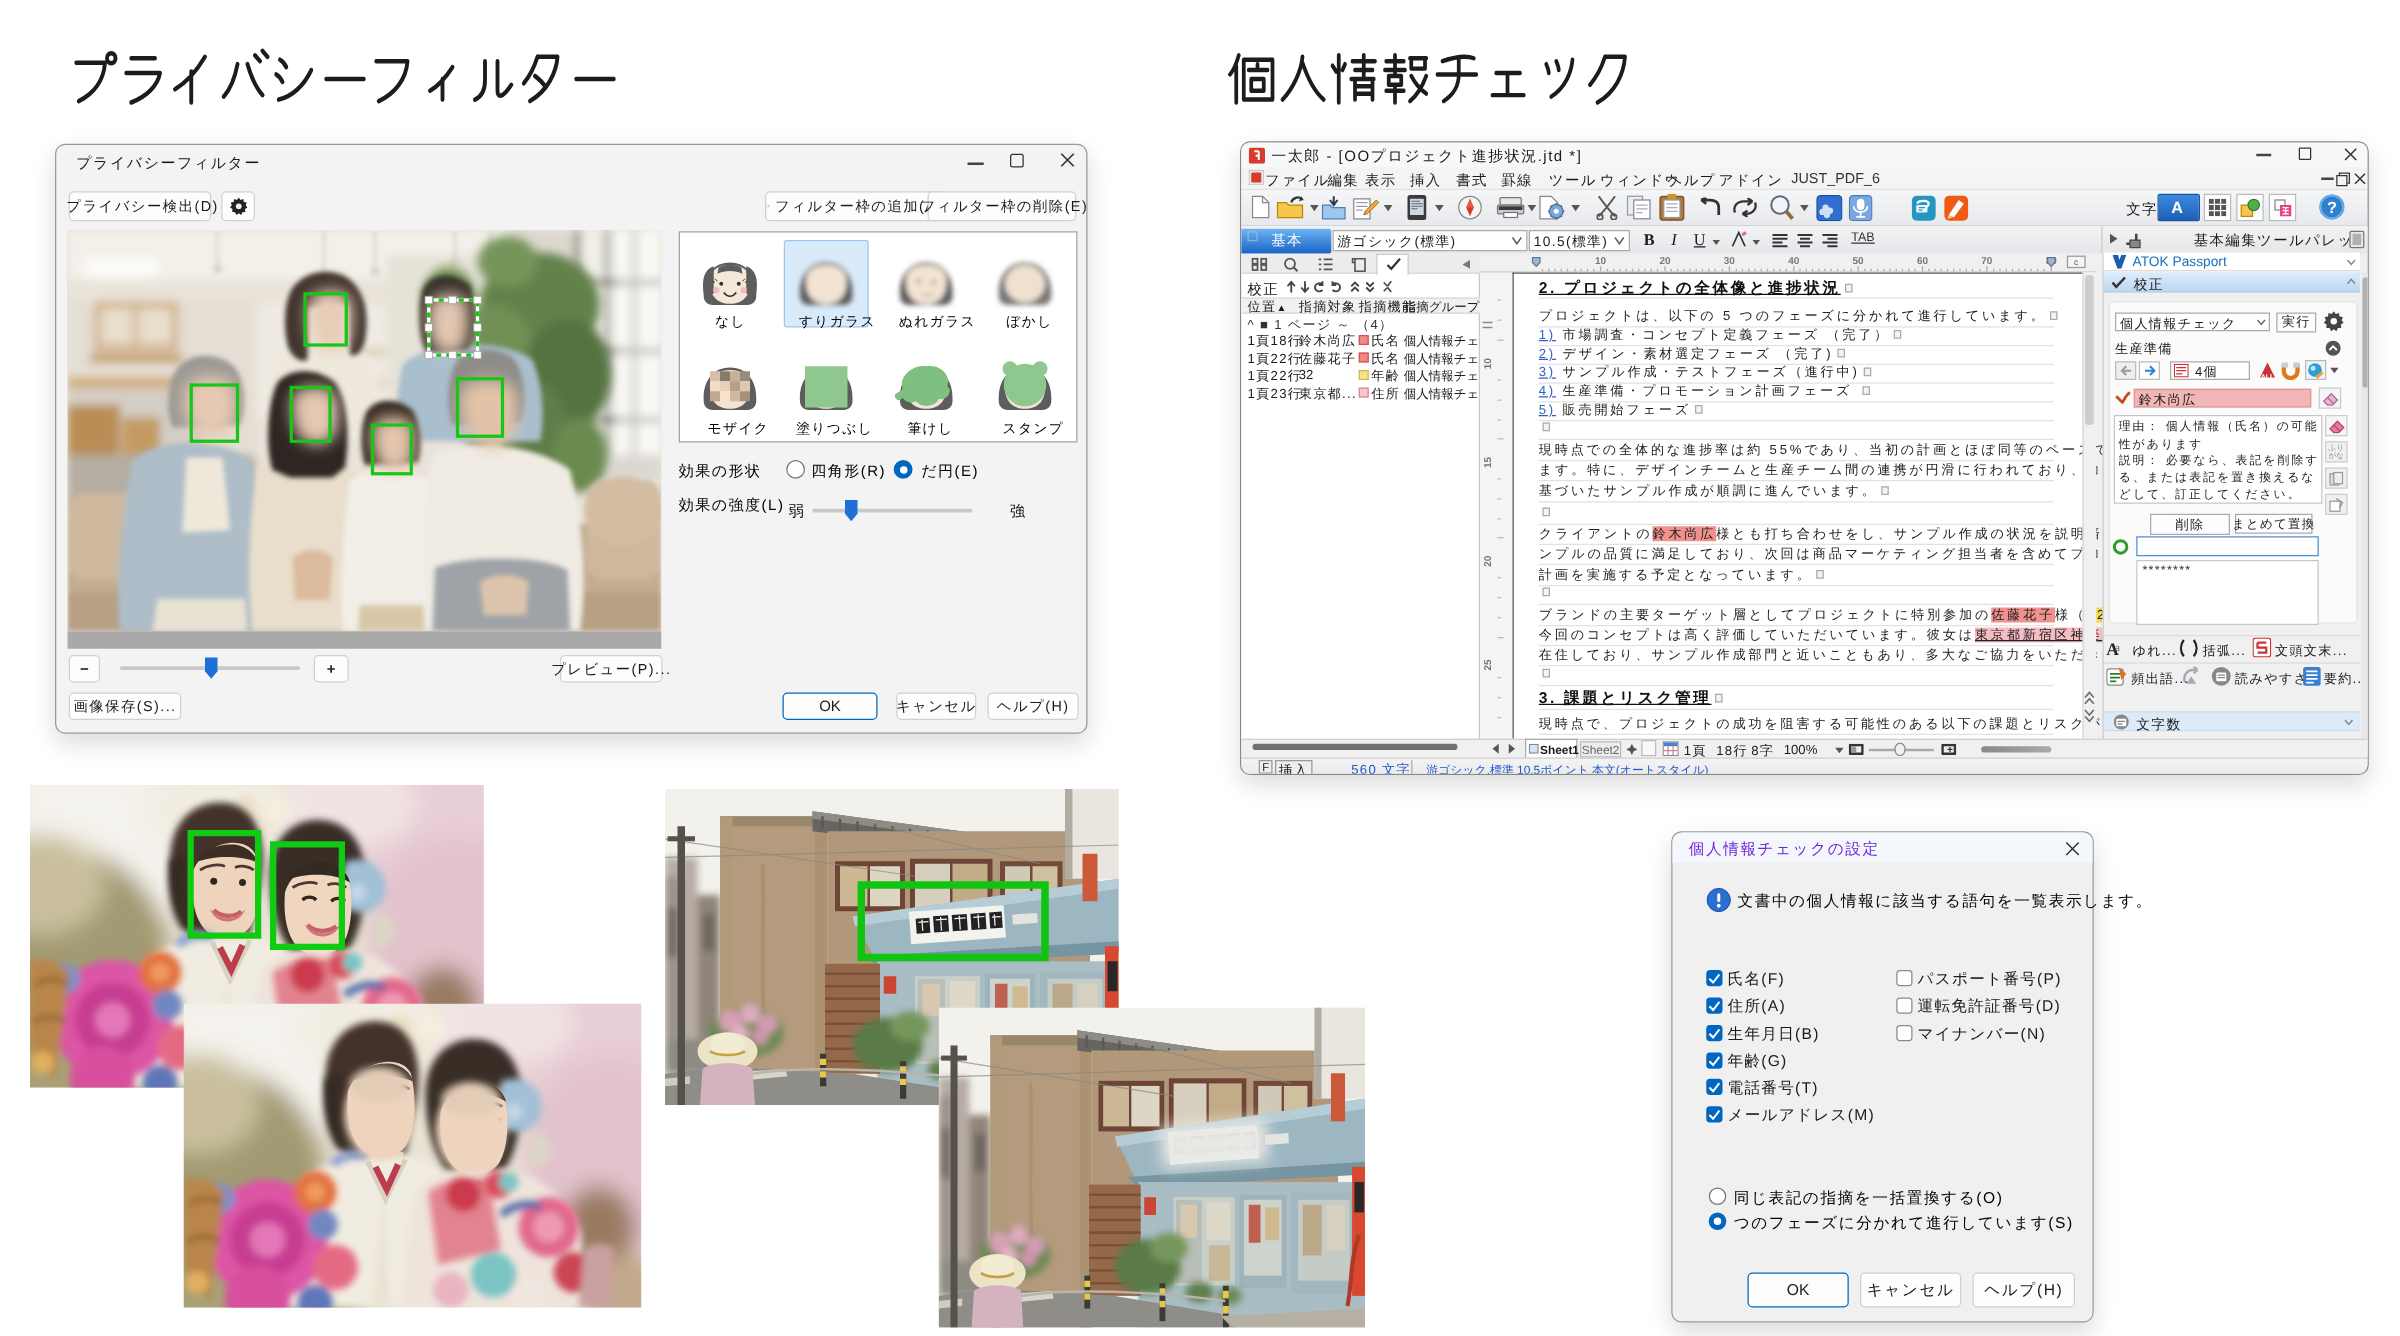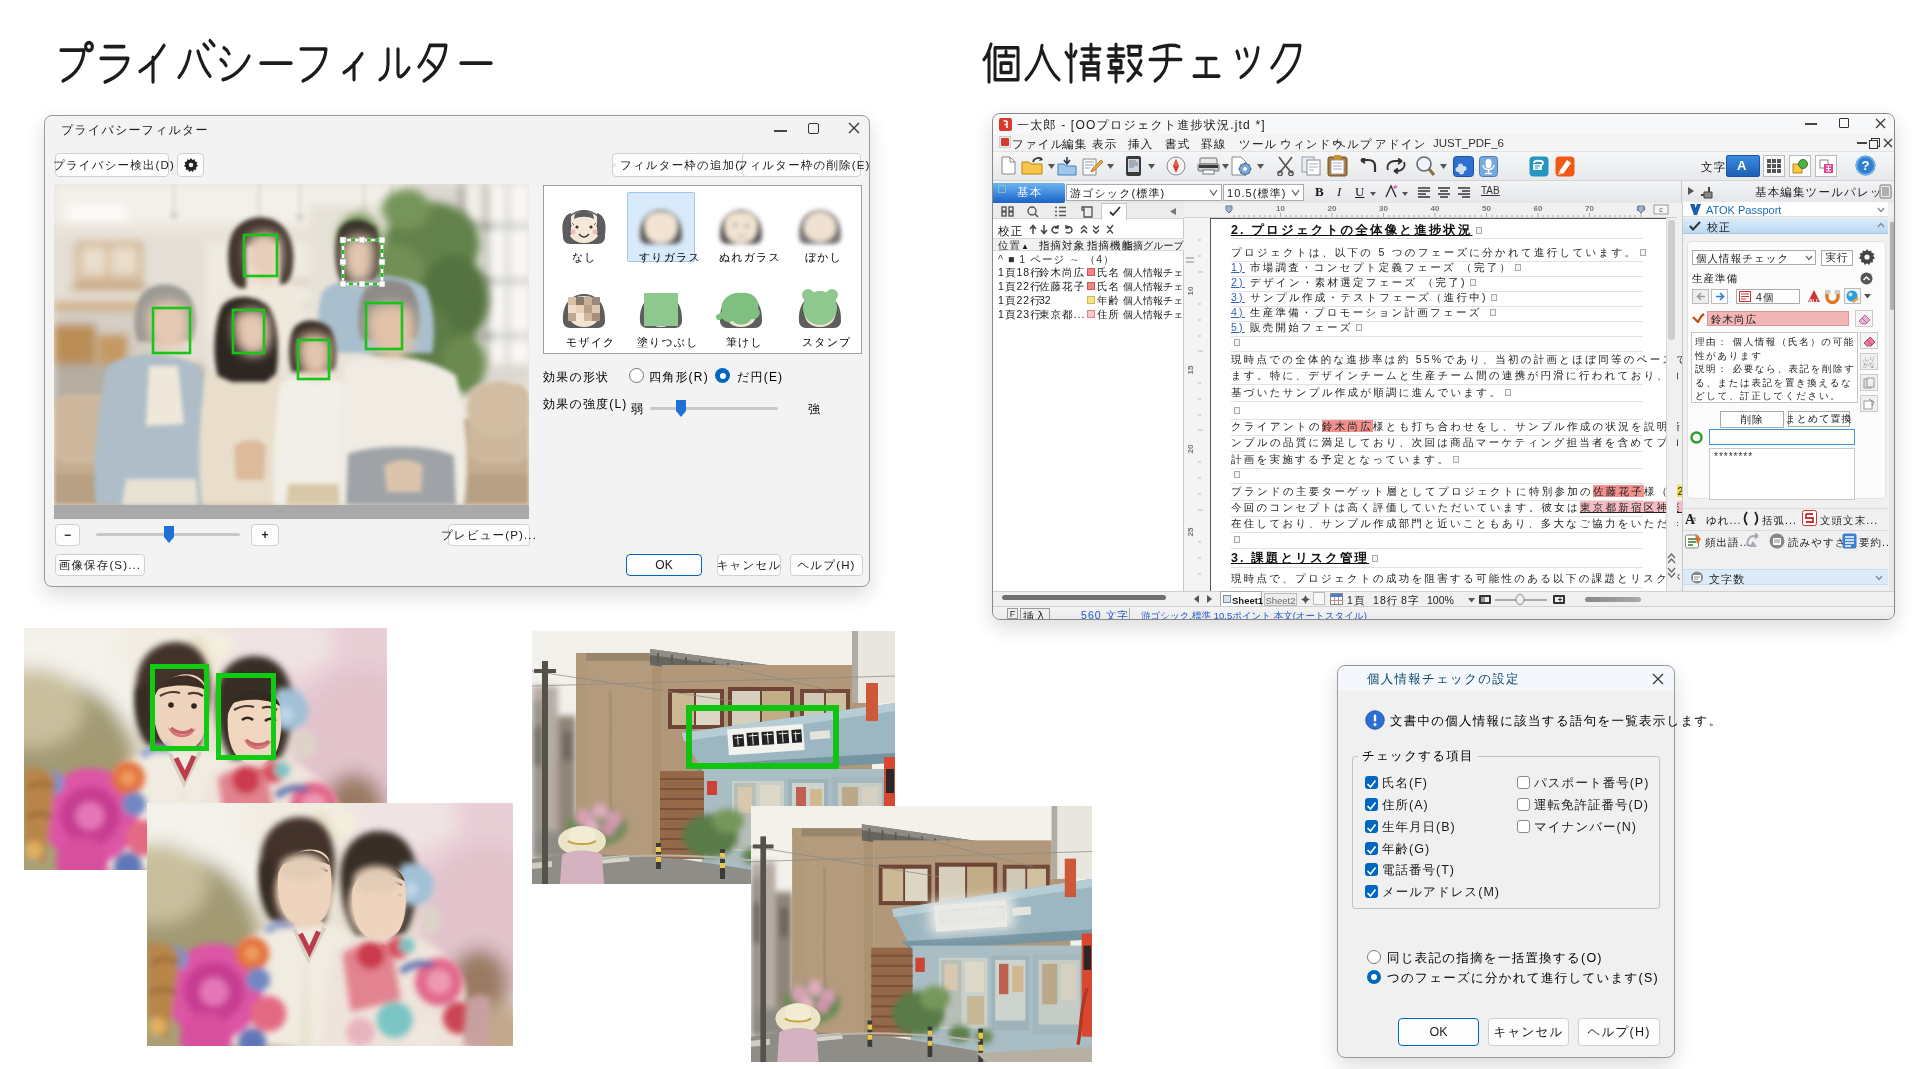--- a/index.html
+++ b/index.html
@@ -386,35 +386,32 @@
   <div class="abs jp2" style="left:586px;top:285px;font-size:12px">弱</div>
   <div class="abs" style="left:605px;top:291px;width:128px;height:3px;background:#c8c8c8;border-radius:2px"></div>
   <svg class="abs" style="left:630px;top:283px" width="12" height="19">
       <path d="M1,1 H11 V12 L6,18 L1,12 Z" fill="#1f6fd6"></path>
     </svg>
   <div class="abs jp2" style="left:763px;top:285px;font-size:12px">強</div>
 </div>
 
 <div class="abs" id="dlg2" style="left:1337px;top:665px;width:338px;height:393px;background:#f0f0f0;border:1px solid #9a9a9a;border-radius:8px;box-shadow:0 8px 20px rgba(0,0,0,.14)">
   <div class="abs" style="left:0;top:0;width:100%;height:24px;background:#f4f7fc;border-radius:8px 8px 0 0"></div>
-  <div class="abs jp2" style="left:29px;top:5px;font-size:12.5px;color:#0c4a6e">個人情報チェックの設定</div>
+  <div class="abs jp2" style="left:13px;top:5px;font-size:12.5px;color:#6d28d9">個人情報チェックの設定</div>
   <svg class="abs" style="left:314px;top:7px" width="12" height="12">
       <path d="M1,1 L11,11 M11,1 L1,11" stroke="#333" stroke-width="1.2"></path>
     </svg>
   <svg class="abs" style="left:27px;top:44px" width="20" height="20" viewBox="0 0 20 20">
     <circle cx="10" cy="10" r="9.3" fill="#2b6fd4"></circle>
     <circle cx="10" cy="10" r="9.3" fill="none" stroke="#1a4fa0" stroke-width="0.8"></circle>
     <rect x="8.8" y="4.5" width="2.4" height="7" rx="1.2" fill="#fff"></rect>
     <circle cx="10" cy="14.5" r="1.5" fill="#fff"></circle>
   </svg>
   <div class="abs jp2" style="left:52px;top:47px;font-size:12.5px">文書中の個人情報に該当する語句を一覧表示します。</div>
 
-  <fieldset class="abs" style="left:14px;top:82px;width:308px;height:161px;border:1px solid #c3c3c3;border-radius:3px">
-    <legend class="jp2" style="font-size:12.5px;margin-left:5px;padding:0 4px">チェックする項目</legend>
-  </fieldset>
   <div id="checks" style="position:absolute;left:0;top:0">
     <style>
       .cb { position:absolute; width:13px; height:13px; border-radius:3px; background:#0067c0; }
       .cbu { position:absolute; width:13px; height:13px; border-radius:3px; background:#fff; border:1px solid #8a8a8a; }
       .cl { position:absolute; font-size:12.5px; color:#1a1a1a; letter-spacing:.08em; white-space:nowrap; }
     </style>
     <div class="cb" style="left:27px;top:110px"><svg width="13" height="13">
           <path d="M2.5,7 L5.5,10 L10.5,3.5" fill="none" stroke="#fff" stroke-width="1.6"></path>
         </svg></div>
       <div class="cl" style="left:44px;top:109px">氏名(F)</div>

